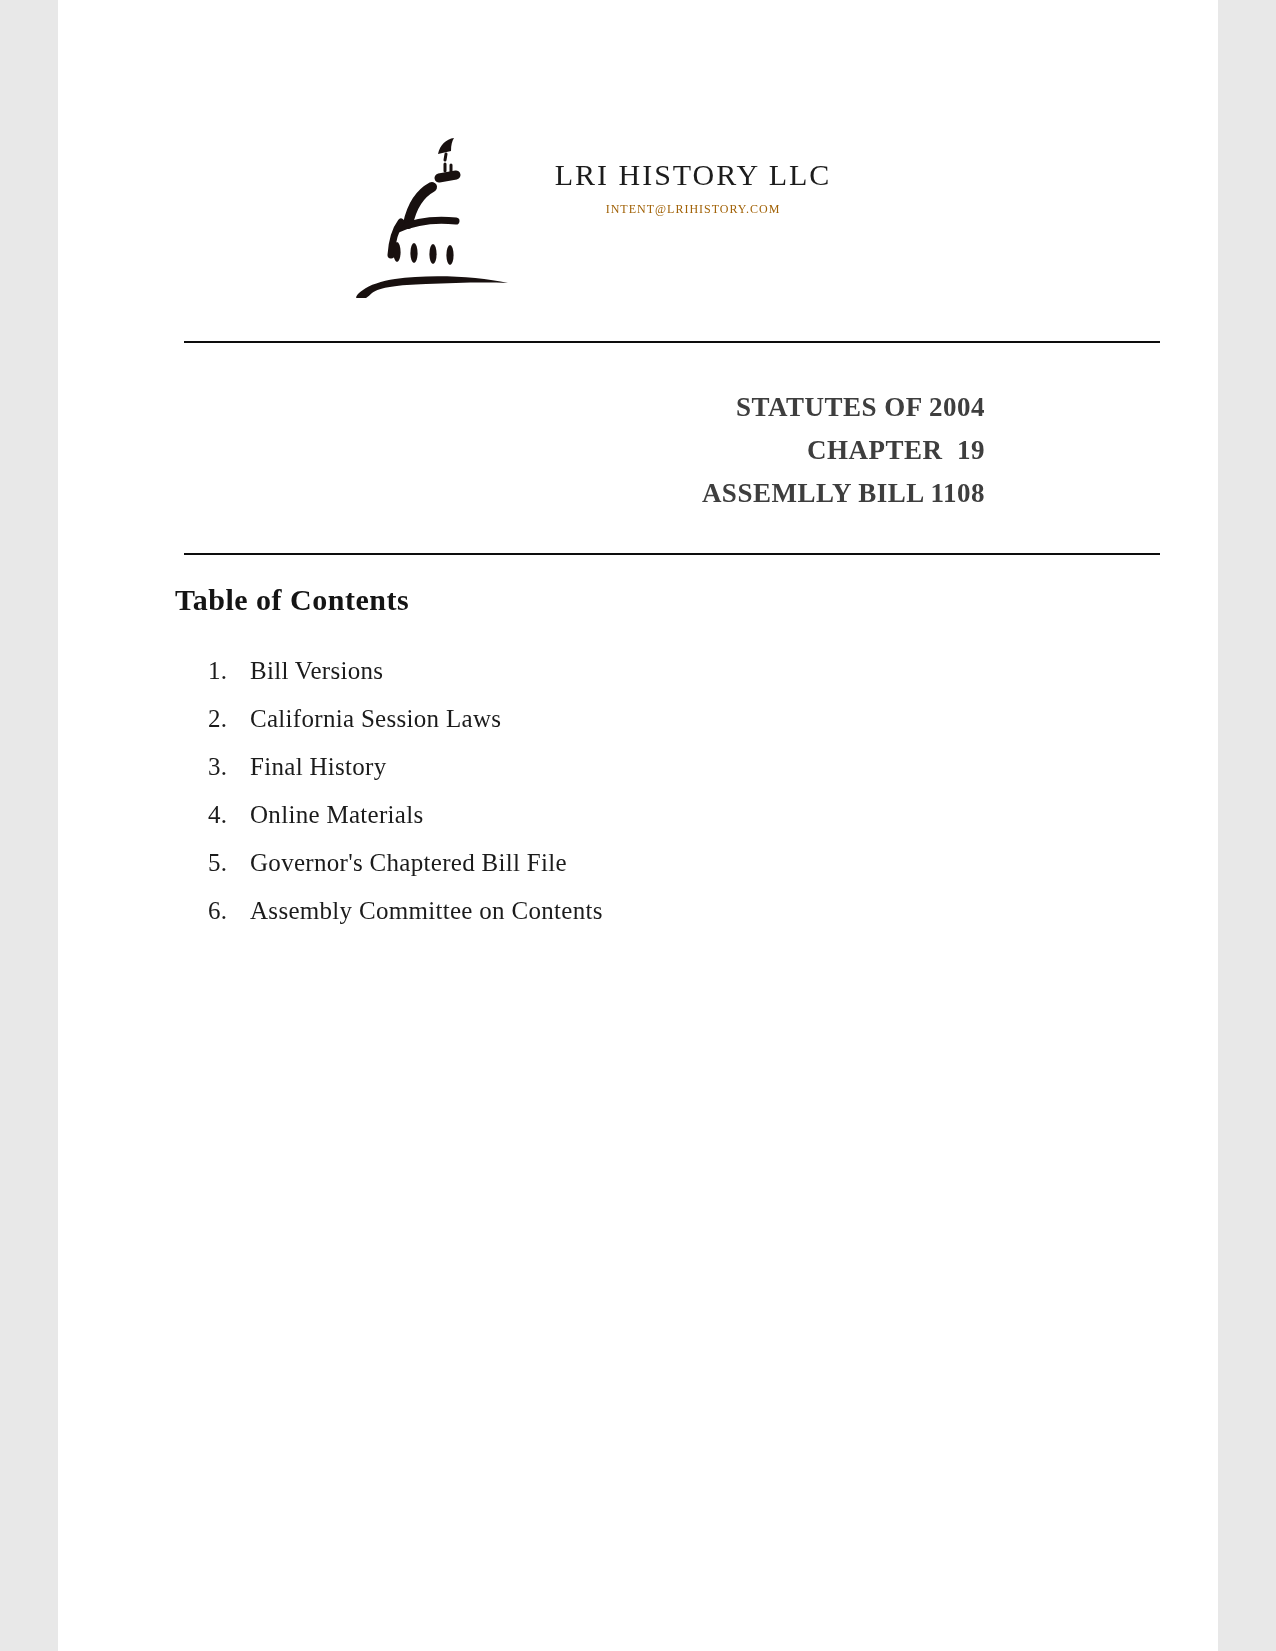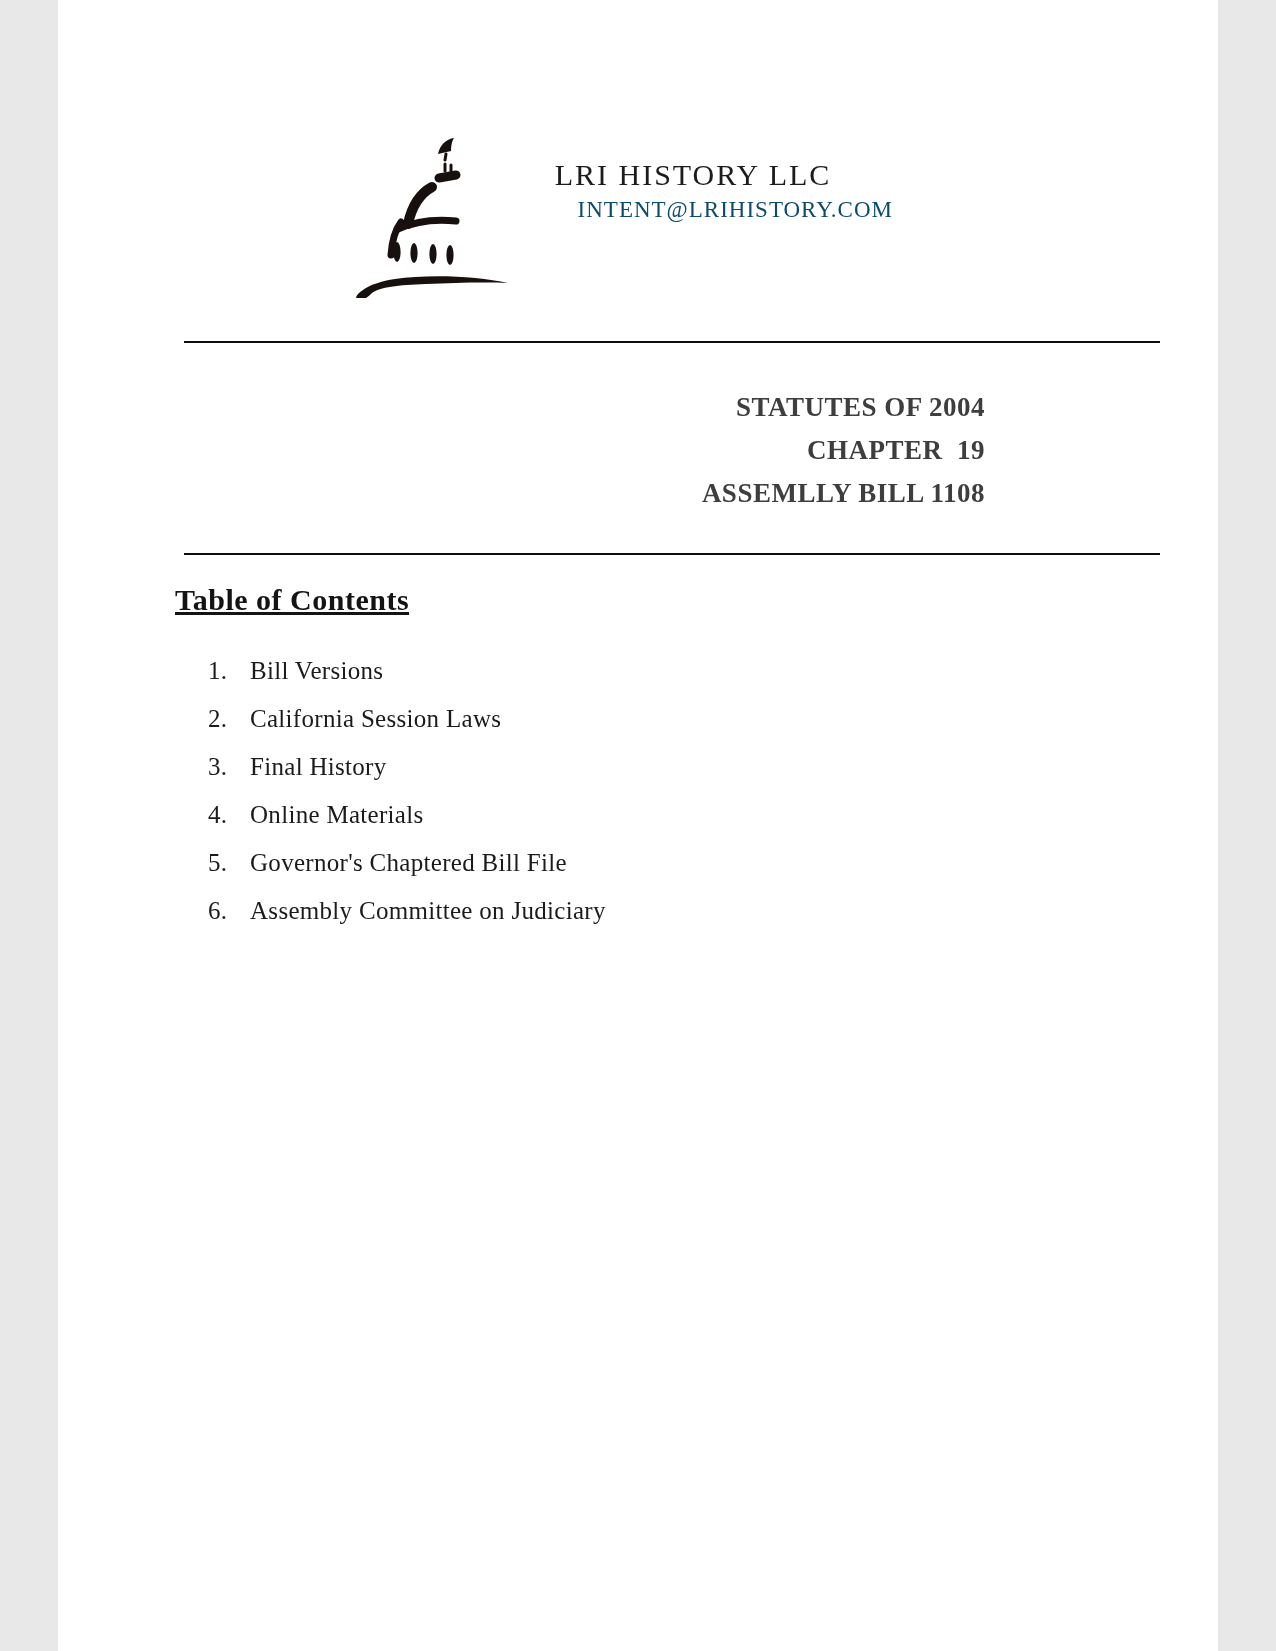--- a/index.html
+++ b/index.html
@@ -31,25 +31,24 @@
     text-align: center;
   }
   .company-name {
     font-size: 30px;
     line-height: 38px;
     letter-spacing: 2px;
     color: #1c1c1c;
     font-weight: 400;
   }
   .contact-line {
-    font-size: 23px;
+    font-size: 12px;
     line-height: 31px;
     letter-spacing: 1px;
-    color: #0c4a6e;
-    text-align: right;
+    color: #a16207;
   }
   .phone-line {
     font-size: 16px;
     line-height: 31px;
     letter-spacing: 0.5px;
     color: #222222;
   }
 
   
   .rule {
@@ -80,21 +79,20 @@
 
   
   .toc-heading {
     position: absolute;
     left: 117px;
     top: 583px;
     font-size: 30px;
     font-weight: 700;
     letter-spacing: 0.5px;
     color: #141414;
-    text-decoration: underline;
   }
   .toc-list {
     position: absolute;
     left: 150px;
     top: 656px;
     list-style: none;
   }
   .toc-item {
     display: flex;
     font-size: 25px;
@@ -170,17 +168,17 @@
     <li class="toc-item">
       <span class="toc-num">4.</span>
       <span class="toc-label">Online Materials</span>
     </li>
     <li class="toc-item">
       <span class="toc-num">5.</span>
       <span class="toc-label">Governor's Chaptered Bill File</span>
     </li>
     <li class="toc-item">
       <span class="toc-num">6.</span>
-      <span class="toc-label">Assembly Committee on Judiciary</span>
+      <span class="toc-label">Assembly Committee on Contents</span>
     </li>
   </ul>
 
 </div>
 
 </body></html>

